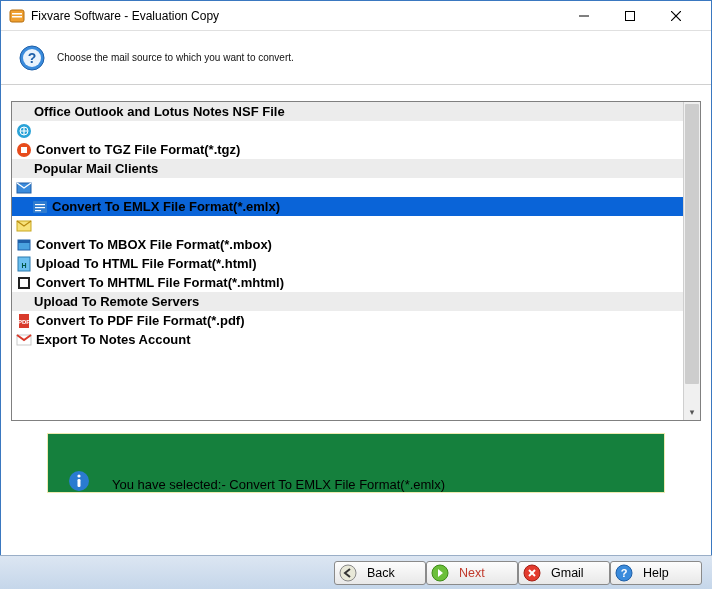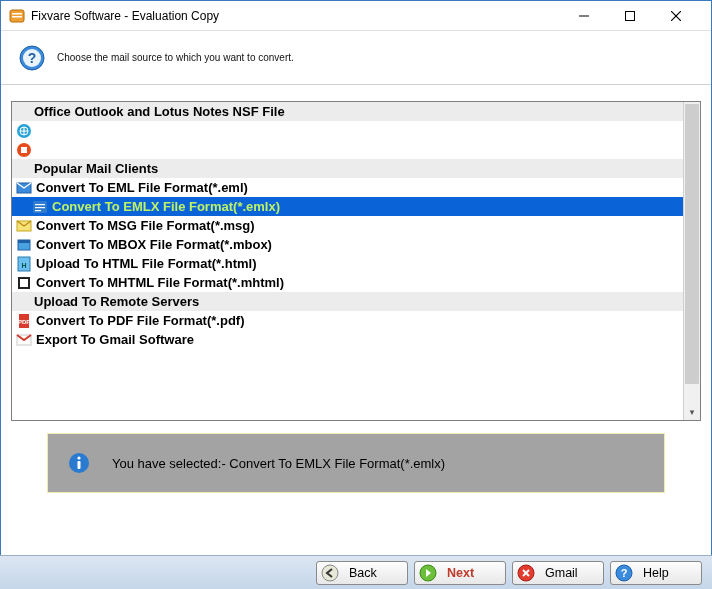--- a/index.html
+++ b/index.html
@@ -22,34 +22,34 @@
   .listbox { border: 1px solid #808080; height: 320px; display: flex; }
   .list-content { flex: 1; overflow: hidden; }
   .list-scrollbar { width: 17px; background: #f0f0f0; border-left: 1px solid #cfcfcf; position: relative; }
   .scroll-thumb { position: absolute; left: 1px; right: 1px; top: 2px; height: 280px; background: #cdcdcd; border-radius: 1px; }
   .scroll-arrow-down { position: absolute; bottom: 0; left: 0; right: 0; height: 17px; display: flex; align-items: center; justify-content: center; color: #555; font-size: 9px; }
   
   .row { height: 19px; display: flex; align-items: center; padding-left: 4px; font-size: 13px; }
   .row.header { background: #ececec; font-weight: bold; color: #000; }
   .row.header .row-label { margin-left: 18px; }
   .row.item { background: #fff; color: #000; font-weight: bold; }
-  .row.item.selected { background: #0a64d8; color: #bef264; padding-left: 20px; }
+  .row.item.selected { background: #0a64d8; color: #000000; padding-left: 20px; }
   .row-icon { width: 16px; height: 16px; margin-right: 4px; display: inline-flex; align-items: center; justify-content: center; flex-shrink: 0; }
   .row-label { }
   
   
-  .info-bar { margin: 12px 36px 0 36px; background: #a3a3a3; border: 1px solid #eeeab0; height: 60px; display: flex; align-items: center; padding: 0 20px; }
+  .info-bar { margin: 12px 36px 0 36px; background: #15803d; border: 1px solid #eeeab0; height: 60px; display: flex; align-items: flex-end; padding: 0 20px; }
   .info-icon { width: 22px; height: 22px; margin-right: 22px; }
   .info-text { font-size: 13px; color: #000; }
   
   
-  .footer { position: absolute; left:0; right:0; bottom: 0; height: 34px; background: linear-gradient(#dce6f2, #c5d6ea); border-top: 1px solid #9aaec7; display: flex; justify-content: flex-end; align-items: center; padding: 0 10px; gap: 6px; }
+  .footer { position: absolute; left:0; right:0; bottom: 0; height: 34px; background: linear-gradient(#dce6f2, #c5d6ea); border-top: 1px solid #9aaec7; display: flex; justify-content: flex-end; align-items: center; padding: 0 10px; }
   .fbtn { height: 24px; min-width: 92px; background: linear-gradient(#fdfdfd, #e8e8e8); border: 1px solid #8a8a8a; border-radius: 3px; display: flex; align-items: center; padding: 0 10px 0 4px; font-size: 12.5px; color: #000; }
   .fbtn .bicon { width: 18px; height: 18px; margin-right: 10px; display: inline-flex; align-items: center; justify-content: center; }
-  .fbtn.primary { font-weight: bold; color: #c0392b; }
+  .fbtn.primary { font-weight: normal; color: #c0392b; }
   
   svg { display: block; }
 </style>
 </head>
 <body>
 
 <div class="titlebar">
   <span class="titlebar-icon">
     <svg viewBox="0 0 16 16">
         <rect x="1" y="2" width="14" height="12" rx="2" fill="#f0a030" stroke="#b56f10"></rect>
@@ -104,52 +104,51 @@
             </svg>
           </span>
         </div>
         <div class="row item">
           <span class="row-icon">
             <svg viewBox="0 0 16 16">
               <circle cx="8" cy="8" r="7" fill="#e74c1c"></circle>
               <rect x="5" y="5" width="6" height="6" fill="#fff"></rect>
             </svg>
           </span>
+          <span class="row-label">Convert to TGZ File Format(*.tgz)</span>
         </div>
         <div class="row header">
           <span class="row-label">Popular Mail Clients</span>
         </div>
         <div class="row item">
           <span class="row-icon">
             <svg viewBox="0 0 16 16">
               <rect x="1" y="3" width="14" height="10" fill="#3a8bdc" stroke="#1e5fa8"></rect>
               <path d="M1 3l7 5 7-5" fill="none" stroke="#fff" stroke-width="1.3"></path>
             </svg>
           </span>
-          <span class="row-label">Convert To EML File Format(*.eml)</span>
         </div>
         <div class="row item selected">
           <span class="row-icon">
             <svg viewBox="0 0 16 16">
               <rect x="1" y="2" width="14" height="12" rx="1" fill="#2e7bd0"></rect>
               <rect x="3" y="5" width="10" height="1.2" fill="#fff"></rect>
               <rect x="3" y="8" width="10" height="1.2" fill="#fff"></rect>
               <rect x="3" y="11" width="6" height="1.2" fill="#fff"></rect>
             </svg>
           </span>
           <span class="row-label">Convert To EMLX File Format(*.emlx)</span>
         </div>
         <div class="row item">
           <span class="row-icon">
             <svg viewBox="0 0 16 16">
               <rect x="1" y="3" width="14" height="10" fill="#f7e27a" stroke="#c9a71f"></rect>
               <path d="M1 3l7 5 7-5" fill="none" stroke="#b78a10" stroke-width="1.2"></path>
             </svg>
           </span>
-          <span class="row-label">Convert To MSG File Format(*.msg)</span>
         </div>
         <div class="row item">
           <span class="row-icon">
             <svg viewBox="0 0 16 16">
               <rect x="2" y="3" width="12" height="10" fill="#4aa3e0" stroke="#1e5fa8"></rect>
               <rect x="2" y="3" width="12" height="3" fill="#1e5fa8"></rect>
             </svg>
           </span>
           <span class="row-label">Convert To MBOX File Format(*.mbox)</span>
         </div>
@@ -183,21 +182,21 @@
           </span>
           <span class="row-label">Convert To PDF File Format(*.pdf)</span>
         </div>
         <div class="row item">
           <span class="row-icon">
             <svg viewBox="0 0 16 16">
               <rect x="1" y="3" width="14" height="10" fill="#fff" stroke="#c9c9c9"></rect>
               <path d="M1 3l7 5 7-5" fill="none" stroke="#d93a2b" stroke-width="2"></path>
             </svg>
           </span>
-          <span class="row-label">Export To Gmail Software</span>
+          <span class="row-label">Export To Notes Account</span>
         </div>
       </div>
     <div class="list-scrollbar">
       <div class="scroll-thumb"></div>
       <div class="scroll-arrow-down">▾</div>
     </div>
   </div>
 
   <div class="info-bar">
     <span class="info-icon">

